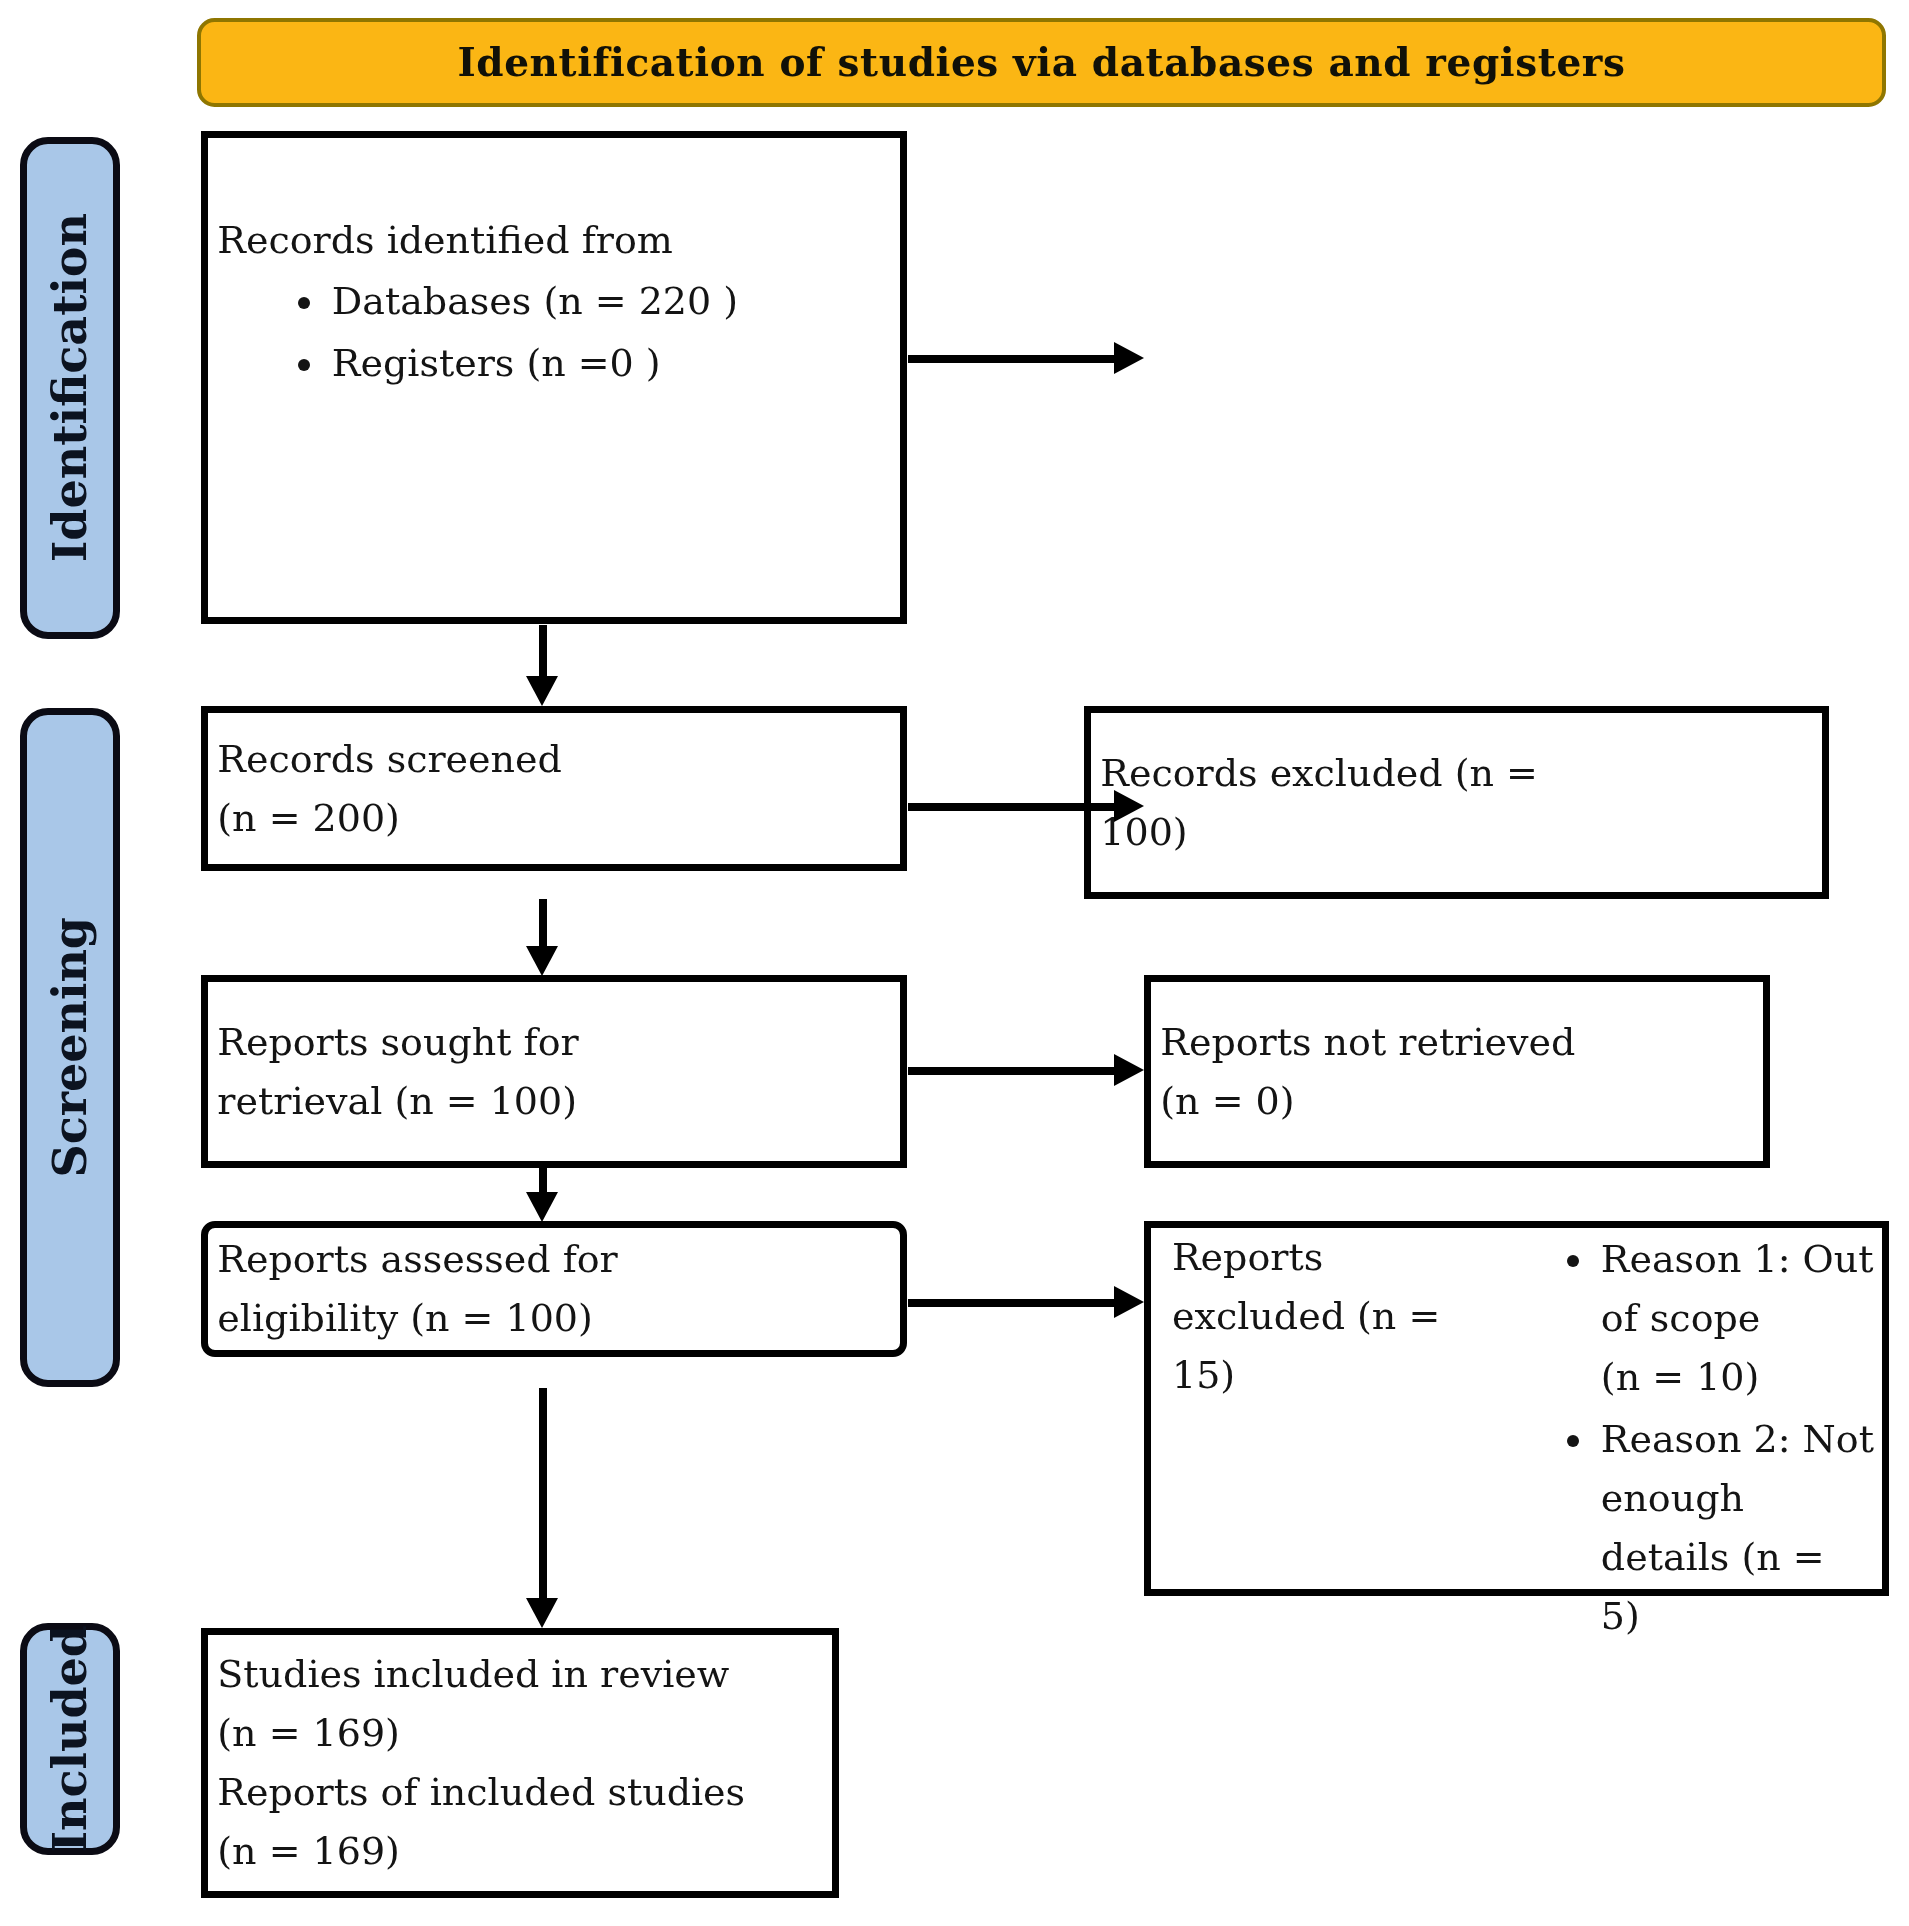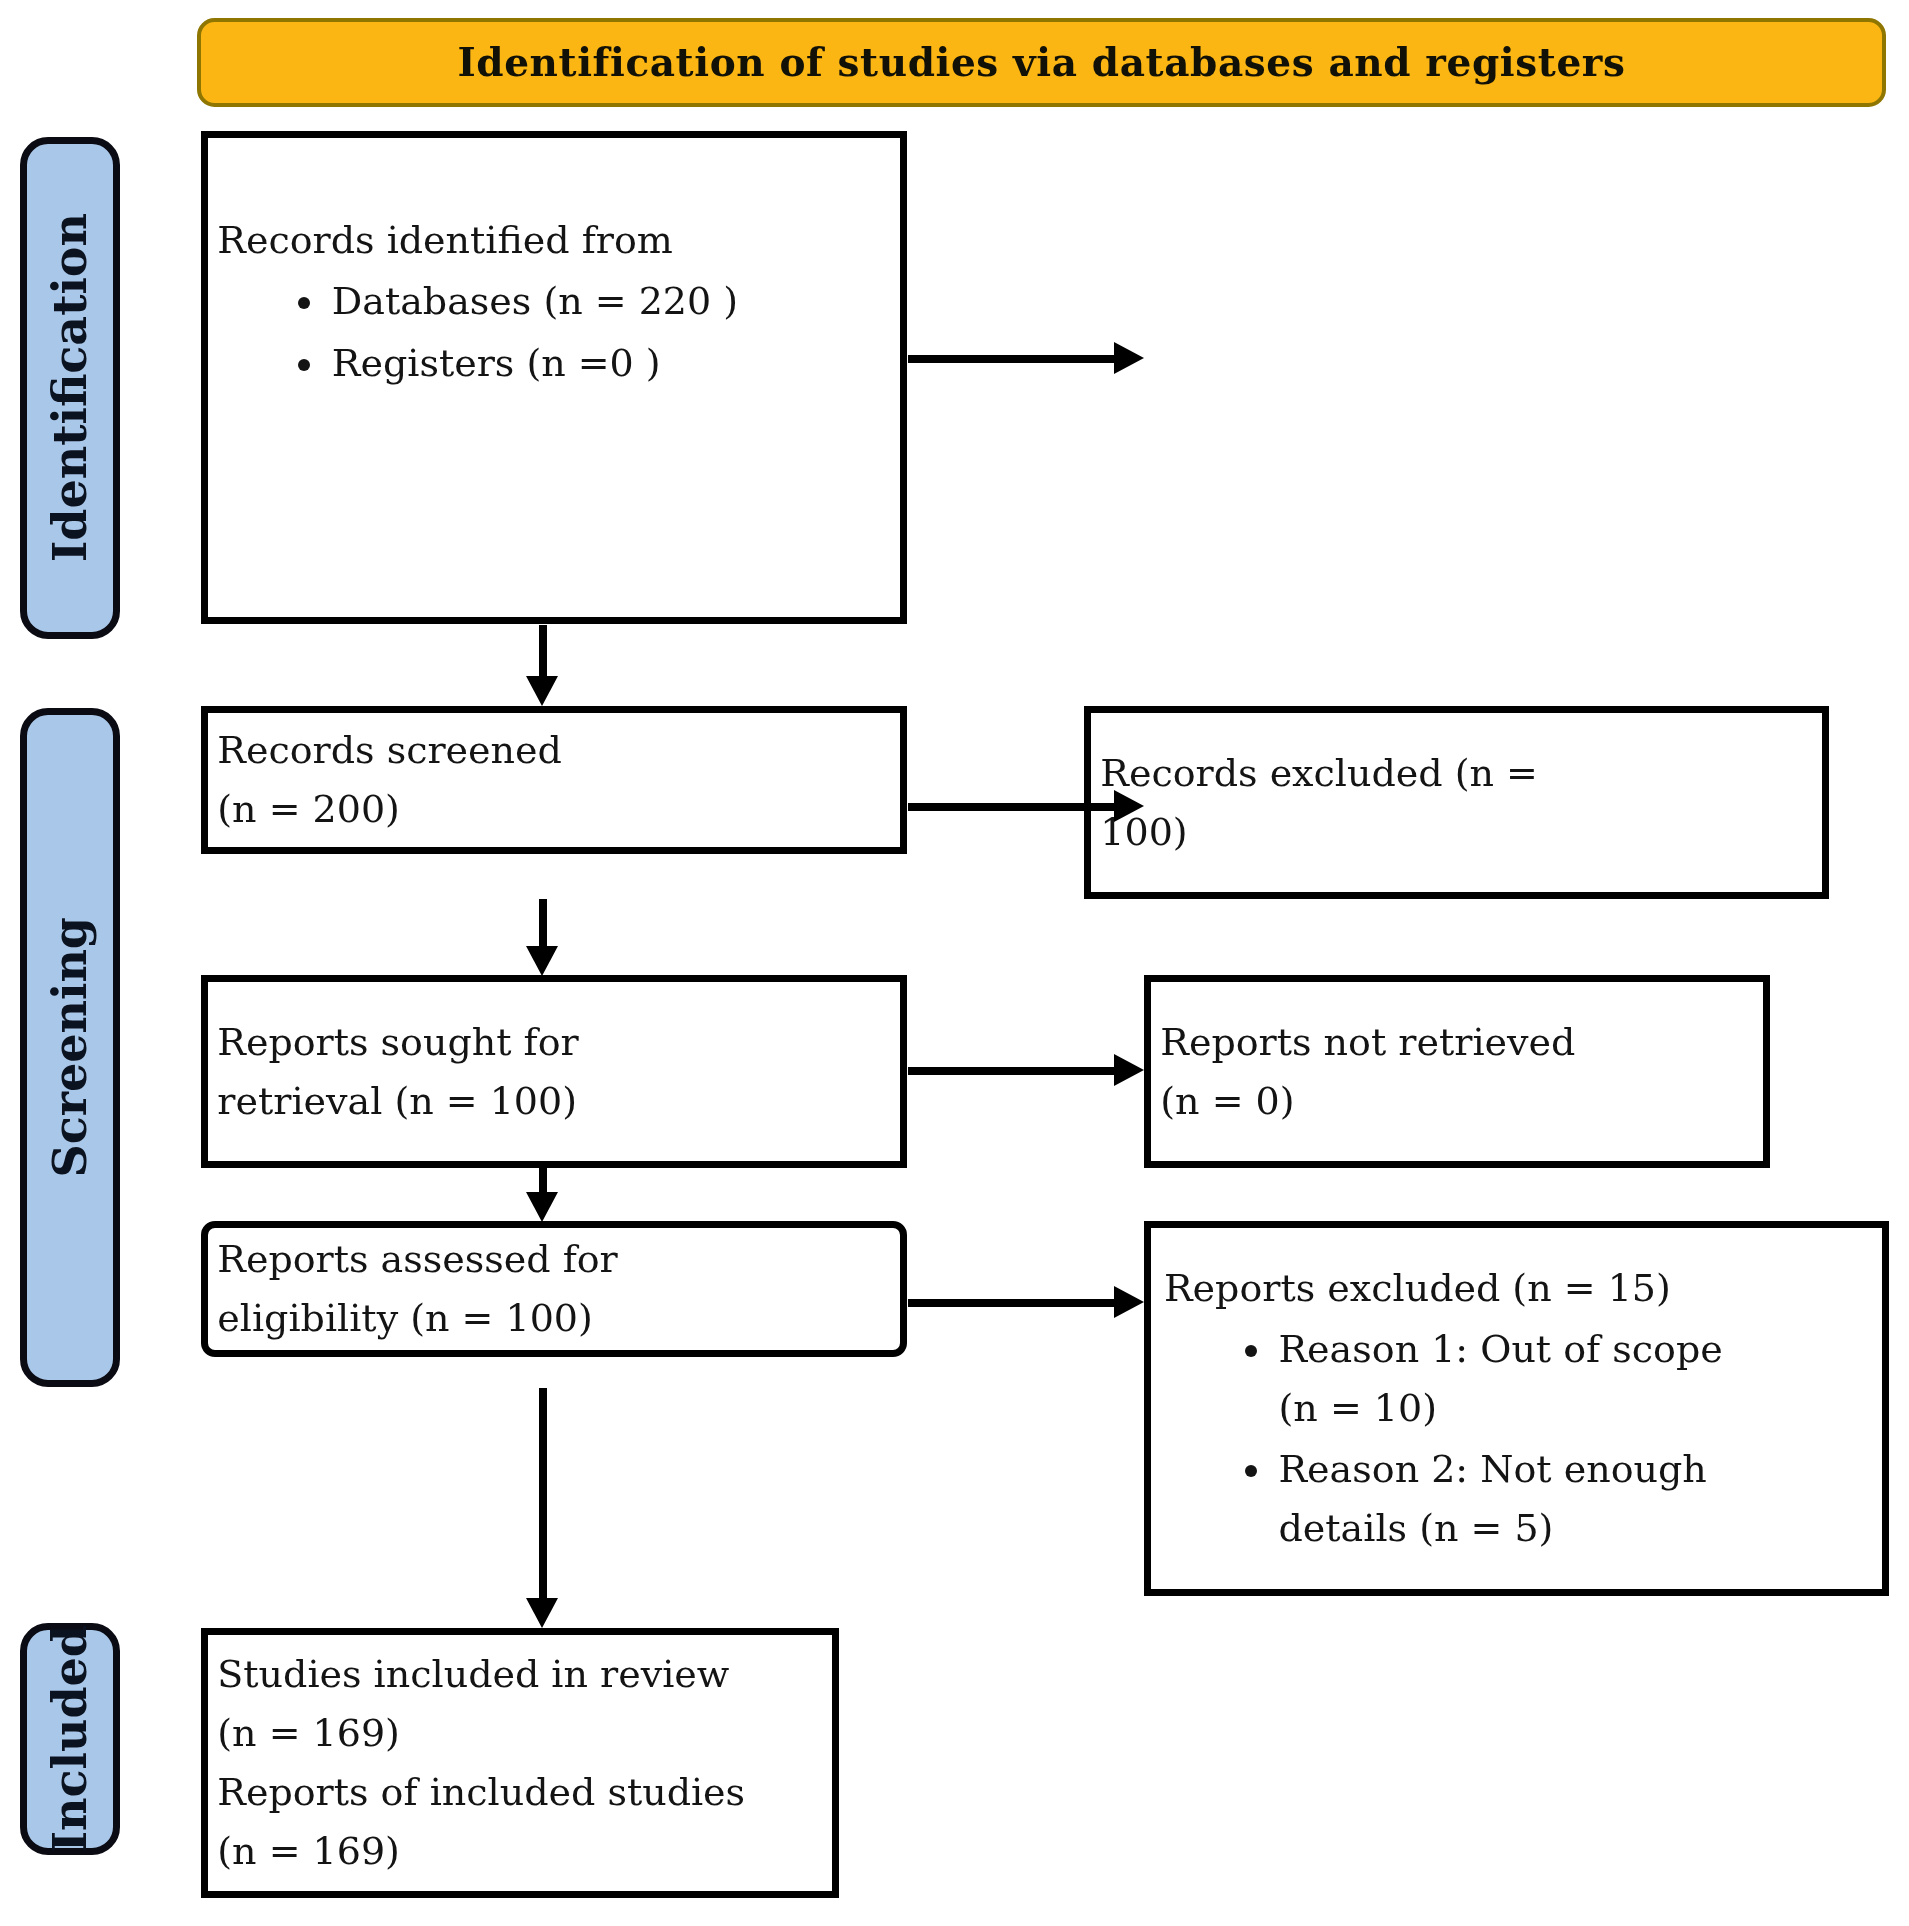--- a/index.html
+++ b/index.html
@@ -67,27 +67,27 @@
     font-size: 38px;
     line-height: 59px;
     color: var(--text);
   }
   .pre { white-space: pre-line; }
   .box ul { list-style: disc outside; margin: 0; padding-left: 111px; }
   .box li { white-space: pre-line; padding-left: 3.5px; margin-top: 2.3px; }
 
   .box-records-identified { left: 201px; top: 131px;  width: 706px; height: 493px; padding: 73px 10.5px 0 9.3px; }
   .box-records-removed    { left: 1144px; top: 133px; width: 745px; height: 491px; padding: 7px 8.2px 0 10.5px; }
-  .box-records-screened   { left: 201px; top: 706px; width: 706px; height: 148px; }
+  .box-records-screened   { left: 201px; top: 706px; width: 706px; height: 165px; }
   .box-records-excluded   { left: 1084px; top: 706px; width: 745px; height: 193px; }
   .box-reports-sought     { left: 201px; top: 975px; width: 706px; height: 193px; }
   .box-reports-not-retrieved { left: 1144px; top: 975px; width: 626px; height: 193px; }
   .box-reports-assessed   { left: 201px; top: 1221px; width: 706px; height: 136px; border-radius: 14px; }
-  .box-reports-excluded   { left: 1144px; top: 1221px; width: 745px; height: 375px; padding: 0 7px 0 13px;
-                            display: flex; flex-direction: column; justify-content: center; }
+  .box-reports-excluded   { left: 1144px; top: 1221px; width: 745px; height: 375px; padding: 0 7px 0 21px;
+                            display: flex; flex-direction: row; justify-content: center; }
   .box-studies-included   { left: 201px; top: 1628px; width: 638px; height: 270px; }
 
   .vcenter { display: flex; align-items: center; padding-left: 9.3px; padding-right: 17.5px; }
 
   
   .vline {
     position: absolute; width: 7.6px; background: var(--arrow); left: 539px;
   }
   .vhead {
     position: absolute; left: 526px; width: 0; height: 0;

